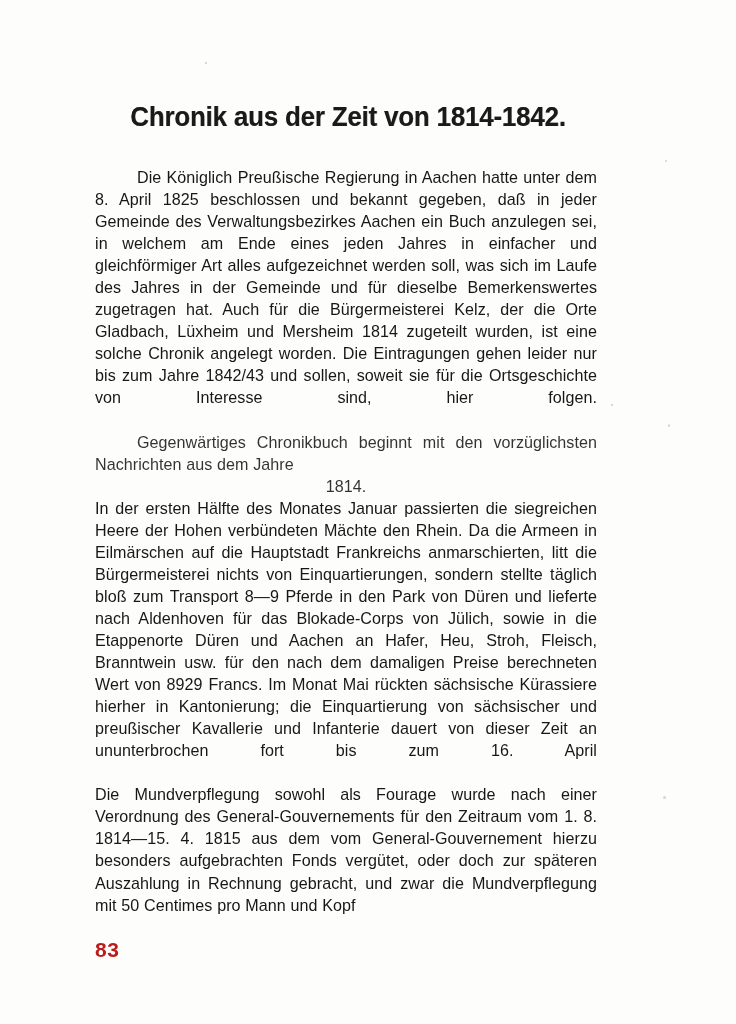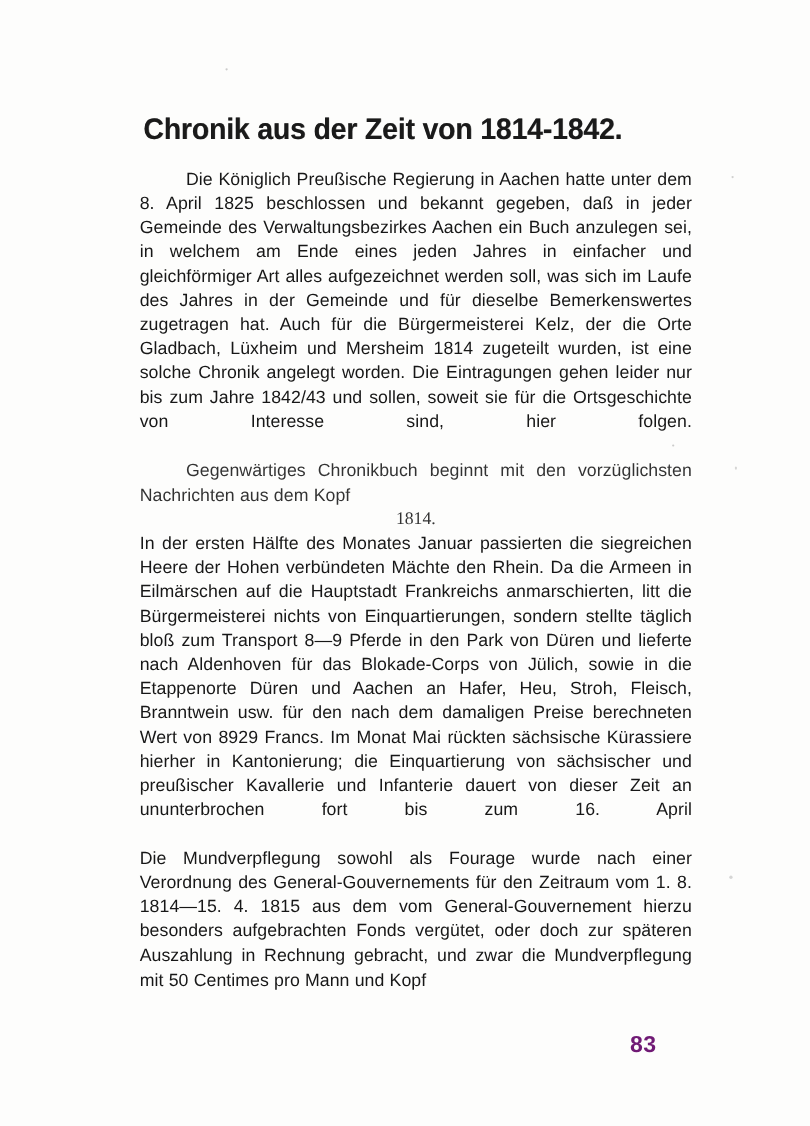--- a/index.html
+++ b/index.html
@@ -45,23 +45,22 @@
     letter-spacing: -0.2px;
     color: #1a1a1a;
     transform: scaleX(0.96);
     transform-origin: center center;
     text-shadow: 0.4px 0 0 rgba(30,30,30,0.55);
   }
 
   .body-block {
     position: absolute;
     left: 0;
-    top: 152px;
+    top: 166px;
     width: 502px;
-    margin-left: 32px;
   }
 
   p.para {
     margin: 0;
     font-size: 16.1px;
     line-height: 22.05px;
     text-align: justify;
     text-justify: inter-word;
     letter-spacing: 0.05px;
     word-spacing: 0.2px;
@@ -83,37 +82,37 @@
     content: none;
   }
 
   .year-heading {
     margin: 0;
     font-size: 16.1px;
     line-height: 22.05px;
     text-align: center;
     font-weight: normal;
     color: #171717;
-    font-family: Liberation Serif, serif;
+    font-family: Liberation Sans, sans-serif;
   }
 
   
   .fade-1 { opacity: 0.88; }
 
   .page-number {
     position: absolute;
     right: 0px;
     top: 938px;
     width: 502px;
-    text-align: right;
+    text-align: left;
     font-family: "Liberation Sans", sans-serif;
     font-weight: bold;
     font-size: 21px;
     line-height: 24px;
-    color: #701a75;
+    color: #b91c1c;
     letter-spacing: 0.5px;
   }
 
   
   .speck {
     position: absolute;
     background: #9a9a9a;
     border-radius: 50%;
     pointer-events: none;
   }
@@ -123,21 +122,21 @@
 
 <div class="page">
   <div class="page-inner">
 
     <h1 class="doc-title">Chronik aus der Zeit von 1814-1842.</h1>
 
     <div class="body-block">
 
       <p class="para indent">Die Königlich Preußische Regierung in Aachen hatte unter dem 8. April 1825 beschlossen und bekannt gegeben, daß in jeder Gemeinde des Verwaltungsbezirkes Aachen ein Buch anzulegen sei, in welchem am Ende eines jeden Jahres in einfacher und gleichförmiger Art alles aufgezeichnet werden soll, was sich im Laufe des Jahres in der Gemeinde und für dieselbe Bemerkenswertes zugetragen hat. Auch für die Bürgermeisterei Kelz, der die Orte Gladbach, Lüxheim und Mersheim 1814 zugeteilt wurden, ist eine solche Chronik angelegt worden. Die Eintragungen gehen leider nur bis zum Jahre 1842/43 und sollen, soweit sie für die Ortsgeschichte von Interesse sind, hier folgen.</p>
 
-      <p class="para indent no-stretch fade-1">Gegenwärtiges Chronikbuch beginnt mit den vorzüglichsten Nachrichten aus dem Kopf</p>
+      <p class="para indent no-stretch fade-1">Gegenwärtiges Chronikbuch beginnt mit den vorzüglichsten Nachrichten aus dem Jahre</p>
 
       <p class="year-heading fade-1">1814.</p>
 
       <p class="para">In der ersten Hälfte des Monates Januar passierten die siegreichen Heere der Hohen verbündeten Mächte den Rhein. Da die Armeen in Eilmärschen auf die Hauptstadt Frankreichs anmarschierten, litt die Bürgermeisterei nichts von Einquartierungen, sondern stellte täglich bloß zum Transport 8—9 Pferde in den Park von Düren und lieferte nach Aldenhoven für das Blokade-Corps von Jülich, sowie in die Etappenorte Düren und Aachen an Hafer, Heu, Stroh, Fleisch, Branntwein usw. für den nach dem damaligen Preise berechneten Wert von 8929 Francs. Im Monat Mai rückten sächsische Kürassiere hierher in Kantonierung; die Einquartierung von sächsischer und preußischer Kavallerie und Infanterie dauert von dieser Zeit an ununterbrochen fort bis zum 16. April</p>
 
 
       <p class="para no-stretch">Die Mundverpflegung sowohl als Fourage wurde nach einer Verordnung des General-Gouvernements für den Zeitraum vom 1. 8. 1814—15. 4. 1815 aus dem vom General-Gouvernement hierzu besonders aufgebrachten Fonds vergütet, oder doch zur späteren Auszahlung in Rechnung gebracht, und zwar die Mundverpflegung mit 50 Centimes pro Mann und Kopf</p>
 
     </div>
 

